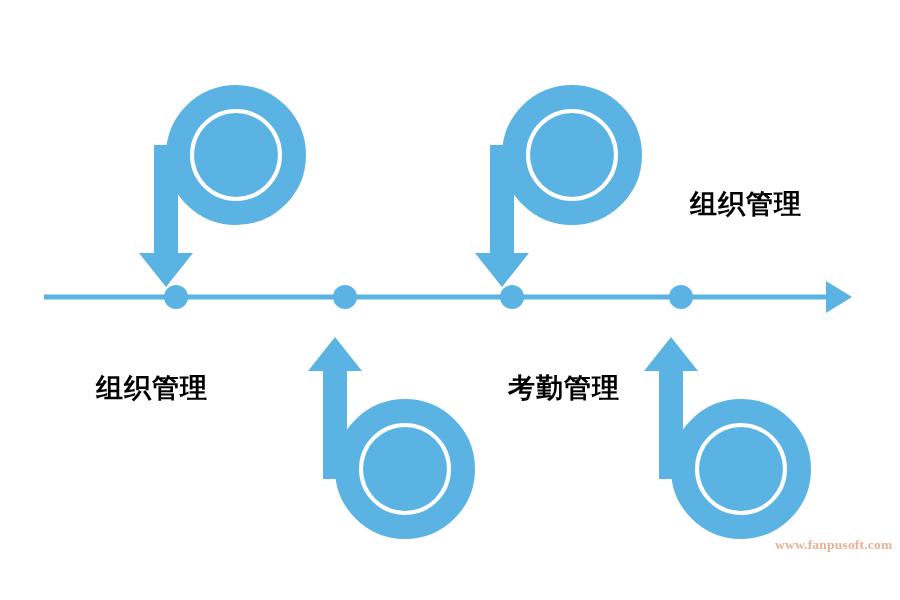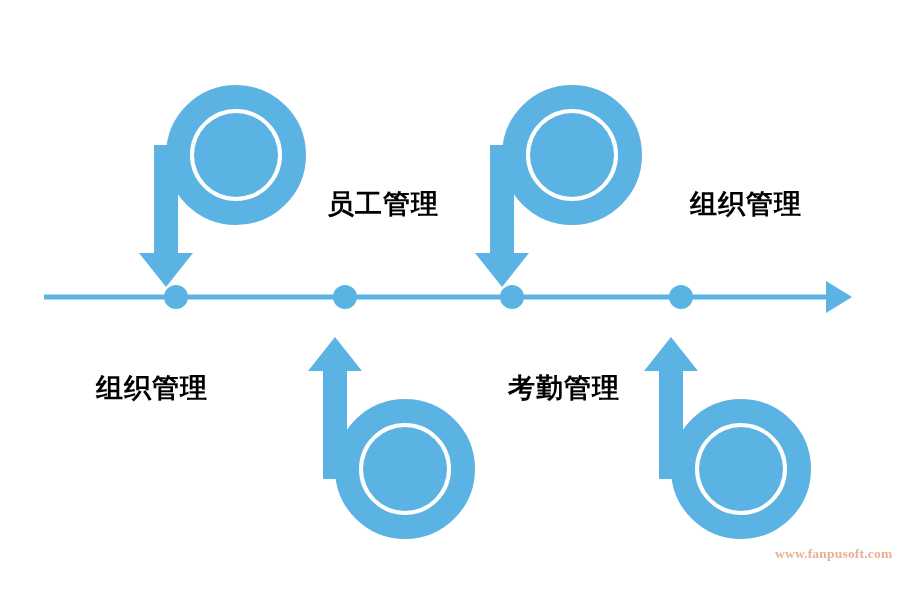--- a/index.html
+++ b/index.html
@@ -61,21 +61,21 @@
     flex: 0 0 27px;
   }
   #watermark-name {
     font-size: 22px;
     font-weight: 700;
     color: #9aa9c4;
     line-height: 1;
     white-space: nowrap;
   }
   #watermark-url {
-    margin-top: 10px;
+    margin-top: 1px;
     font-family: "Liberation Serif", "DejaVu Serif", serif;
     font-size: 13.5px;
     font-weight: 700;
     color: #e6a98c;
     letter-spacing: 0.2px;
     white-space: nowrap;
   }
 </style>
 </head>
 <body>
@@ -133,21 +133,20 @@
     <g>
       <g transform="translate(671,357)">
         <use href="#icon-b-loop"></use>
       </g>
     </g>
     <circle cx="681" cy="297" r="12" fill="#5BB3E4"></circle>
   </svg>
 
   <div class="node-label" id="label-org">组织管理</div>
 
-  <div class="node-label" id="label-emp">员工管理</div>
 
   <div class="node-label" id="label-att">考勤管理</div>
 
   <div class="node-label" id="label-train">组织管理</div>
 
   <div id="watermark">
     <div id="watermark-url">www.fanpusoft.com</div>
   </div>
 
 </div>

